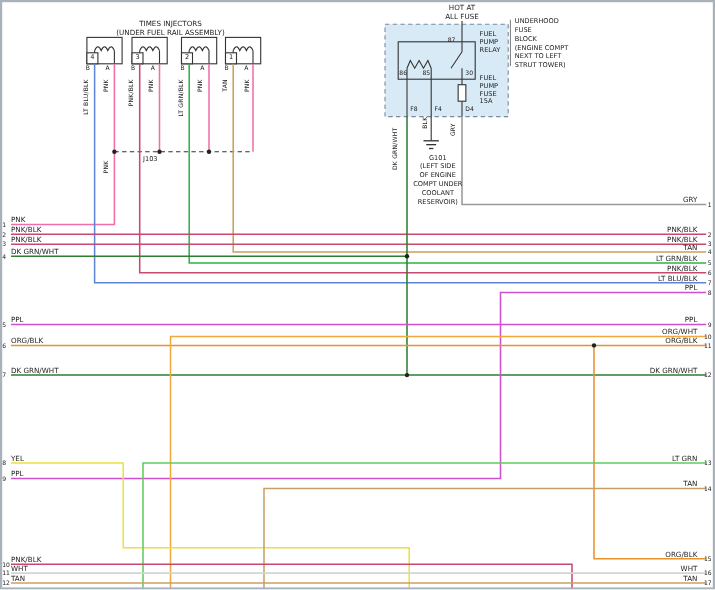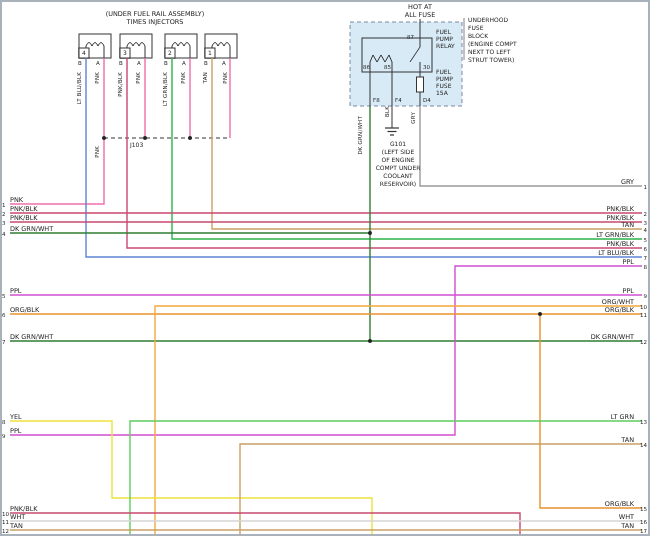--- a/index.html
+++ b/index.html
@@ -100,21 +100,21 @@
   <polyline points="10,530 642,530" fill="none" stroke-width="1.4" stroke="#c9a063"></polyline>
 
   <circle cx="104" cy="138" r="2" fill="#222"></circle>
   <circle cx="145" cy="138" r="2" fill="#222"></circle>
   <circle cx="190" cy="138" r="2" fill="#222"></circle>
   <circle cx="370" cy="233" r="2" fill="#222"></circle>
   <circle cx="370" cy="341" r="2" fill="#222"></circle>
   <circle cx="540" cy="314" r="2" fill="#222"></circle>
 </svg>
 
-<div class="t ctr" style="left:90px;top:10px;width:130px">(UNDER FUEL RAIL ASSEMBLY)</div>
+<div class="t ctr" style="left:90px;top:26px;width:130px">(UNDER FUEL RAIL ASSEMBLY)</div>
 <div class="t ctr" style="left:90px;top:18px;width:130px">TIMES INJECTORS</div>
 
 <div class="t t6 ctr" style="left:79px;top:49px;width:10px">4</div>
 <div class="t t6 ctr" style="left:120px;top:49px;width:10px">3</div>
 <div class="t t6 ctr" style="left:165px;top:49px;width:10px">2</div>
 <div class="t t6 ctr" style="left:205px;top:49px;width:10px">1</div>
 
 <div class="t t5" style="left:78px;top:60px">B</div>
 <div class="t t5" style="left:96px;top:60px">A</div>
 <div class="t t5" style="left:119px;top:60px">B</div>

